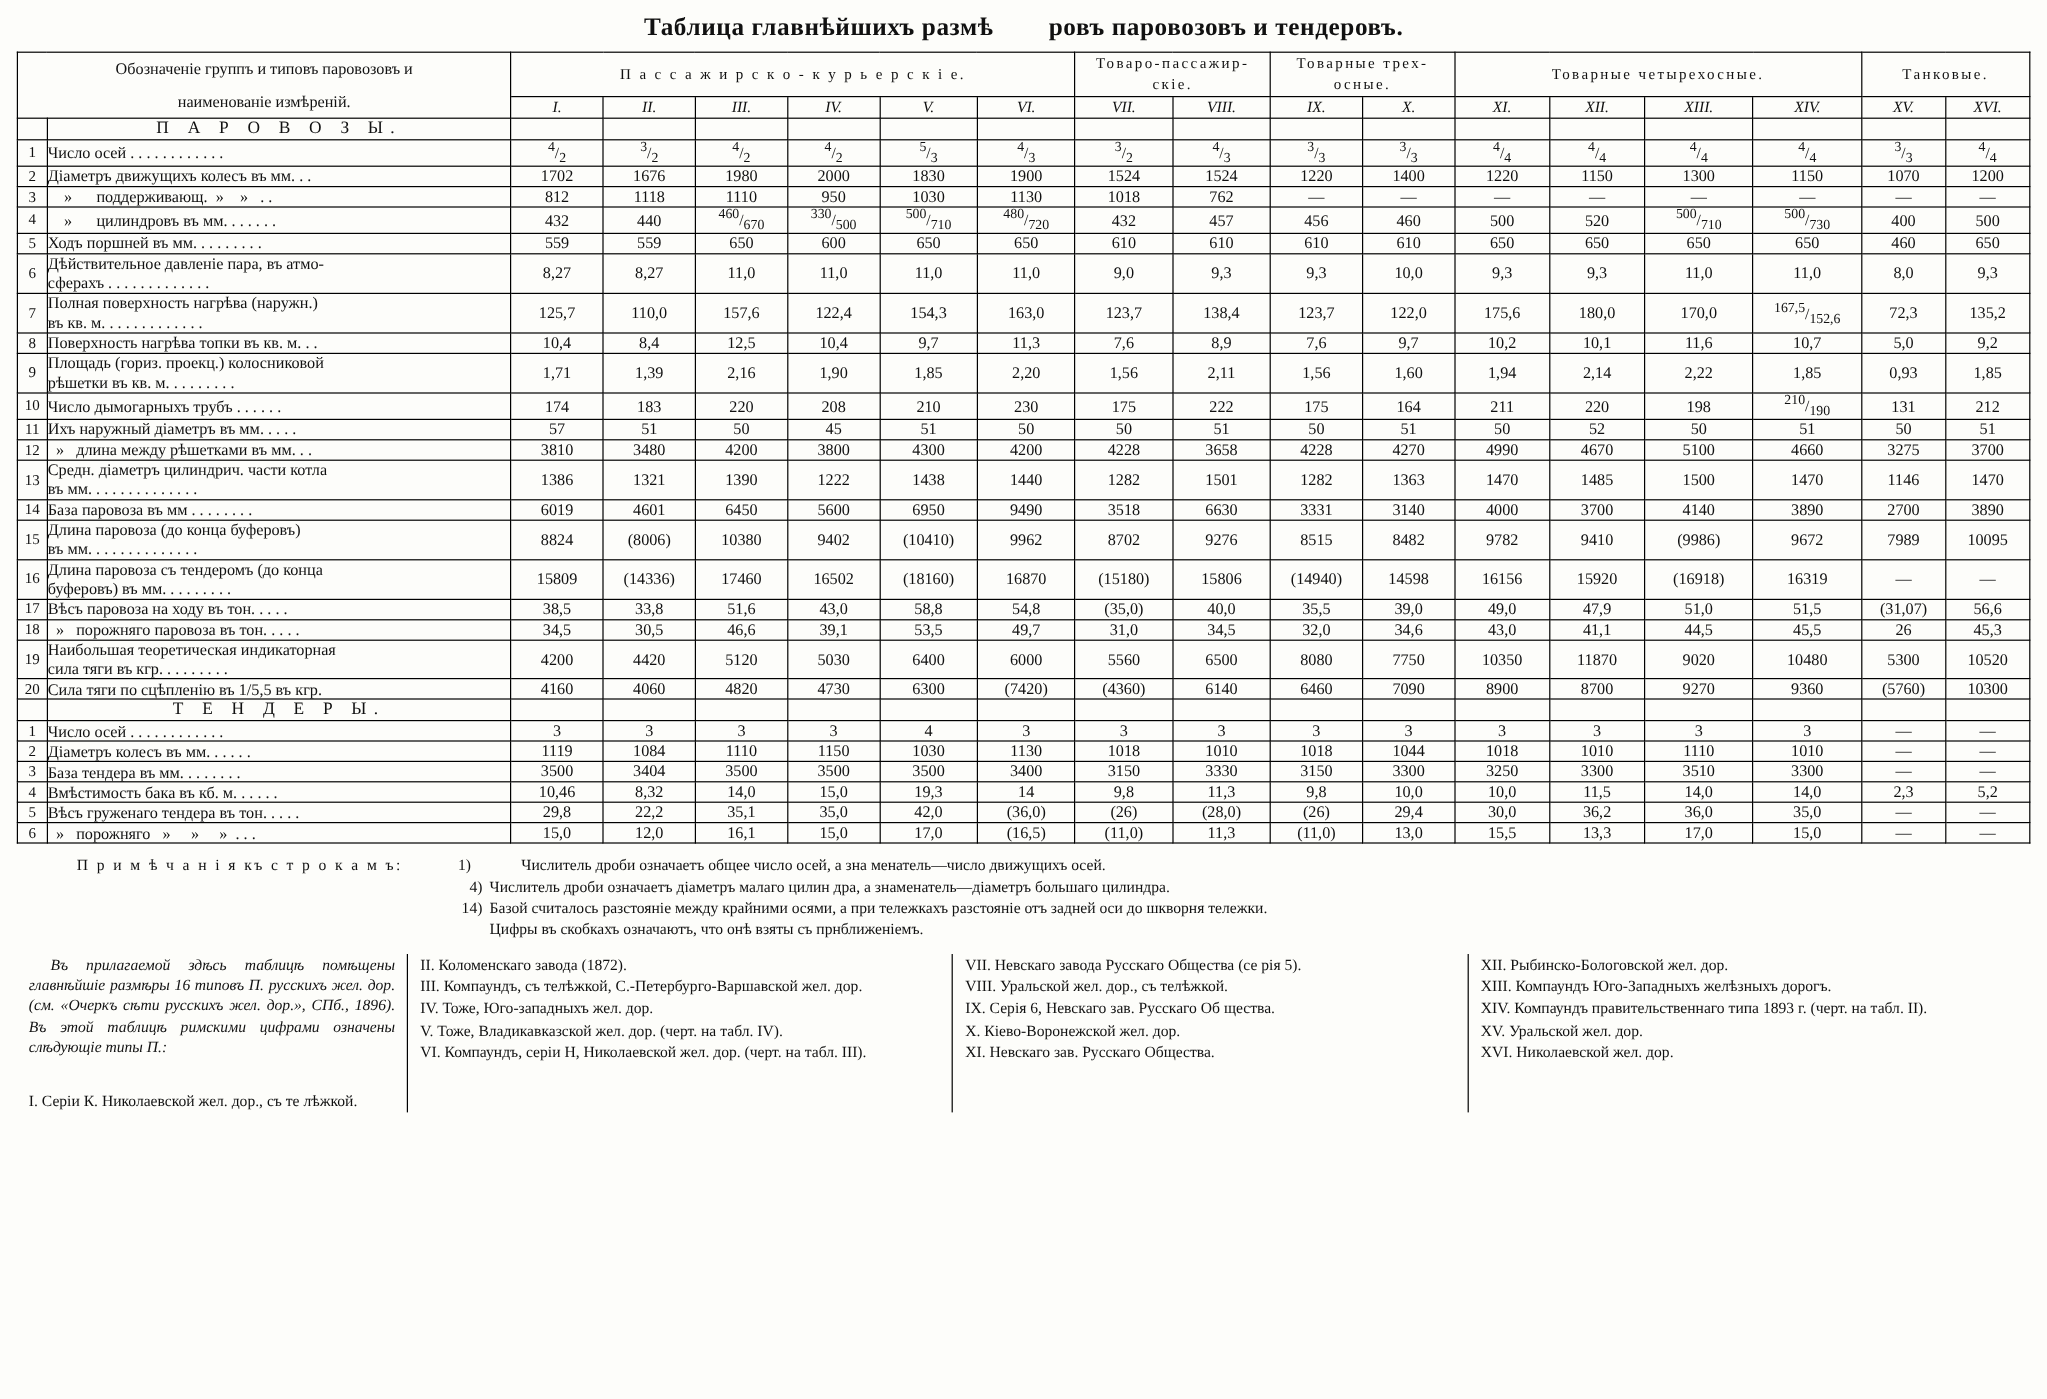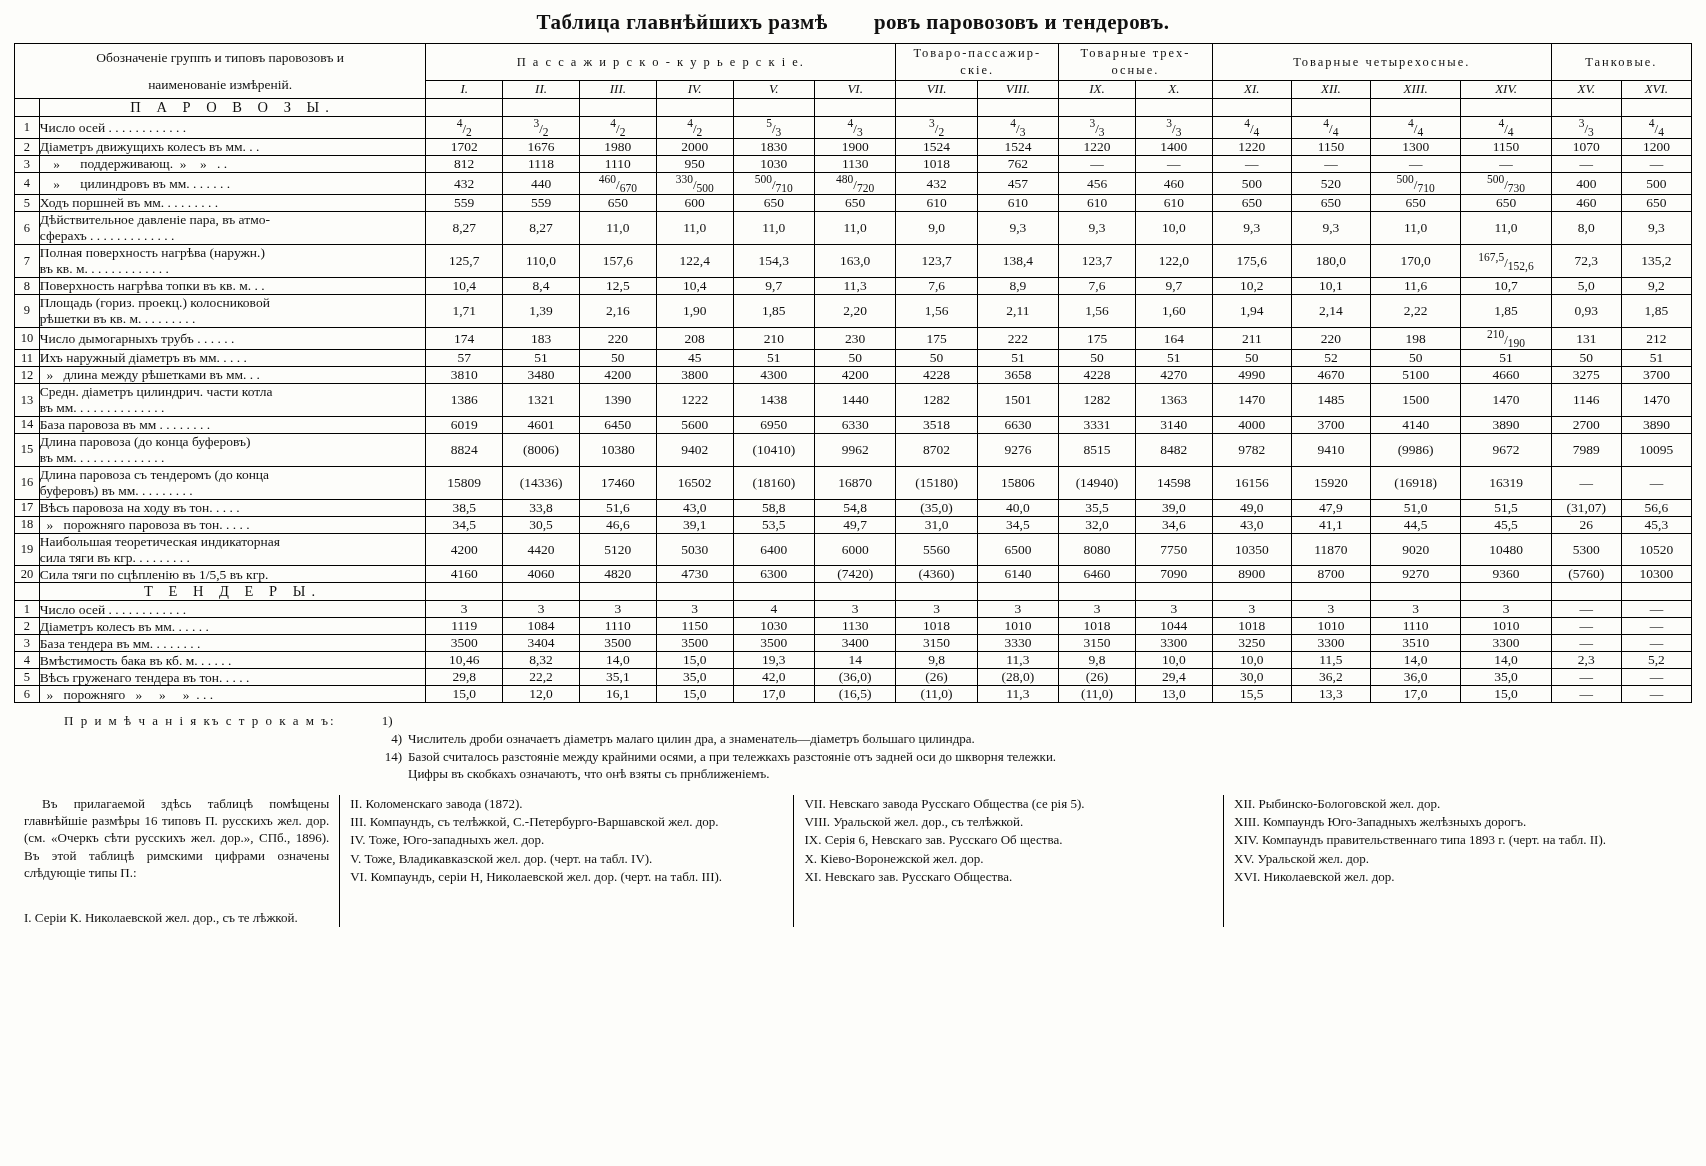--- a/index.html
+++ b/index.html
@@ -34,21 +34,21 @@
   .notes-row .n-lbl{width:36px;text-align:right;padding-right:6px;flex:none;}
 
   .bottom{display:flex;margin-top:12px;font-size:13px;line-height:1.33;}
   .bcol{padding:0 10px;}
   .bcol.c1{width:310px;border-right:1px solid #000;}
   .bcol.c2{width:440px;border-right:1px solid #000;}
   .bcol.c3{width:415px;border-right:1px solid #000;font-family:Liberation Serif, serif;}
   .bcol.c4{width:455px;}
   .hang{text-indent:-22px;padding-left:22px;margin-bottom:1px;}
   .hang2{text-indent:-26px;padding-left:26px;margin-bottom:1px;}
-  .para{margin-bottom:6px;}
+  .para{margin-bottom:6px;font-style:italic;}
 </style>
 </head>
 <body>
 
 <div class="page">
 
   <div class="doc-title">
     <span>Таблица главнѣйшихъ размѣ</span><span class="gap"></span><span>ровъ паровозовъ и тендеровъ.</span>
   </div>
 
@@ -381,21 +381,21 @@
           <td class="numcell">1470</td>
         </tr>
         <tr>
           <td class="idx">14</td>
           <td class="lblcell">База паровоза въ мм . . . . . . . .</td>
           <td class="numcell">6019</td>
           <td class="numcell">4601</td>
           <td class="numcell">6450</td>
           <td class="numcell">5600</td>
           <td class="numcell">6950</td>
-          <td class="numcell">6330</td>
+          <td class="numcell">9490</td>
           <td class="numcell">3518</td>
           <td class="numcell">6630</td>
           <td class="numcell">3331</td>
           <td class="numcell">3140</td>
           <td class="numcell">4000</td>
           <td class="numcell">3700</td>
           <td class="numcell">4140</td>
           <td class="numcell">3890</td>
           <td class="numcell">2700</td>
           <td class="numcell">3890</td>
@@ -661,20 +661,21 @@
           <td class="numcell">—</td>
         </tr>
       </tbody>
   </table>
 
   <div class="notes">
     <div id="notes">
         <div style="display: flex; gap: 36px;">
           <div class="lead" style="padding-left: 50px;">П р и м ѣ ч а н і я  къ  с т р о к а м ъ:</div>
           <div style="padding: 0px 6px 0px 10px;">1)</div>
+          <div>Числитель дроби означаетъ  общее число осей, а зна менатель—число движущихъ осей.</div>
         </div>
         <div class="notes-row">
           <div class="n-lbl" style="width: 388px;">4)</div>
           <div>Числитель дроби означаетъ діаметръ малаго цилин дра, а знаменатель—діаметръ большаго цилиндра.</div>
         </div>
         <div class="notes-row">
           <div class="n-lbl" style="width: 388px;">14)</div>
           <div>Базой считалось разстояніе между крайними осями, а при тележкахъ разстояніе отъ задней оси до шкворня тележки.</div>
         </div>
         <div class="notes-row">

